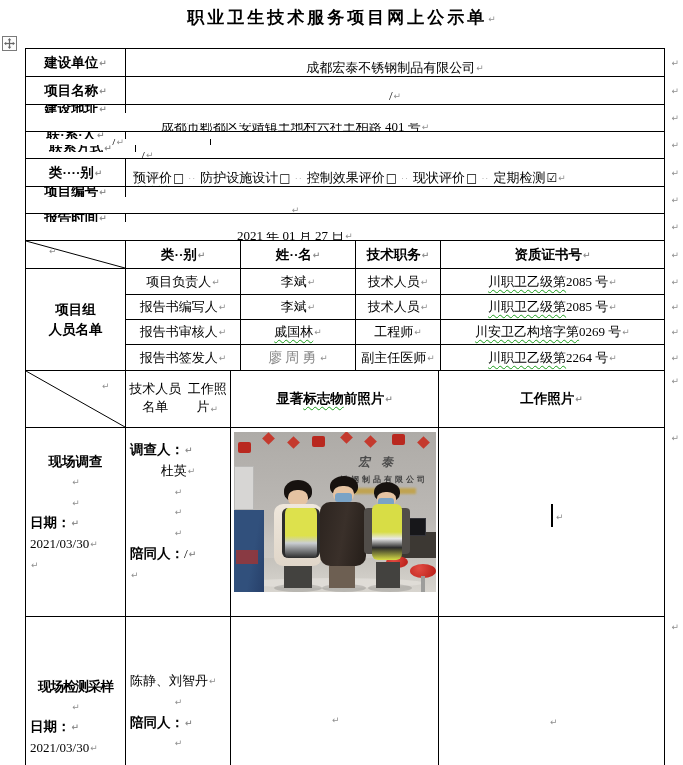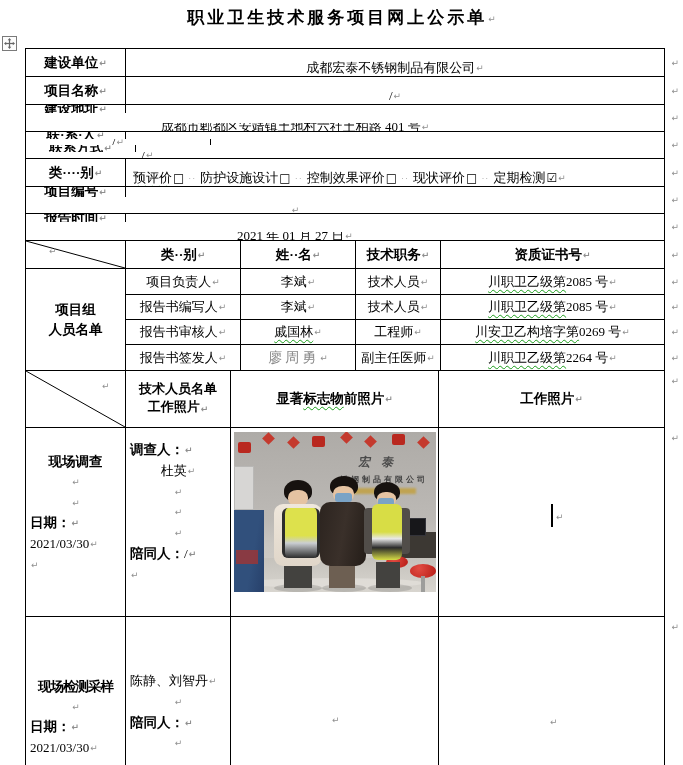--- a/index.html
+++ b/index.html
@@ -45,21 +45,21 @@
 
   
   .pblock{display:flex;border-bottom:1px solid #000;position:relative;}
   .pleft{width:100px;box-sizing:border-box;border-right:1px solid #000;display:flex;flex-direction:column;
          align-items:center;justify-content:center;font-weight:bold;font-size:13.5px;line-height:20px;}
   .prows{width:538px;display:flex;flex-direction:column;}
   .prow{display:flex;border-bottom:1px solid #000;box-sizing:border-box;position:relative;}
   .prow.plast{border-bottom:none;}
   .gray-name{color:#8a8a8a;letter-spacing:3px;font-size:14px;}
 
-  .two-line{display:flex;flex-direction:column;line-height:18px;font-weight:bold;}
+  .two-line{display:flex;flex-direction:row;line-height:18px;font-weight:normal;}
 
   
   .vcell{display:block;text-align:left;padding:0;font-size:13px;}
   .vcell .ln{display:block;line-height:19.5px;padding-left:4px;white-space:nowrap;}
   .vcell .ctr{text-align:center;padding-left:0;}
   .bld{font-weight:bold;font-size:13.5px;}
 
   
   .caret{position:absolute;width:2px;height:23px;background:#000;}
   .caret-mark{position:absolute;}

